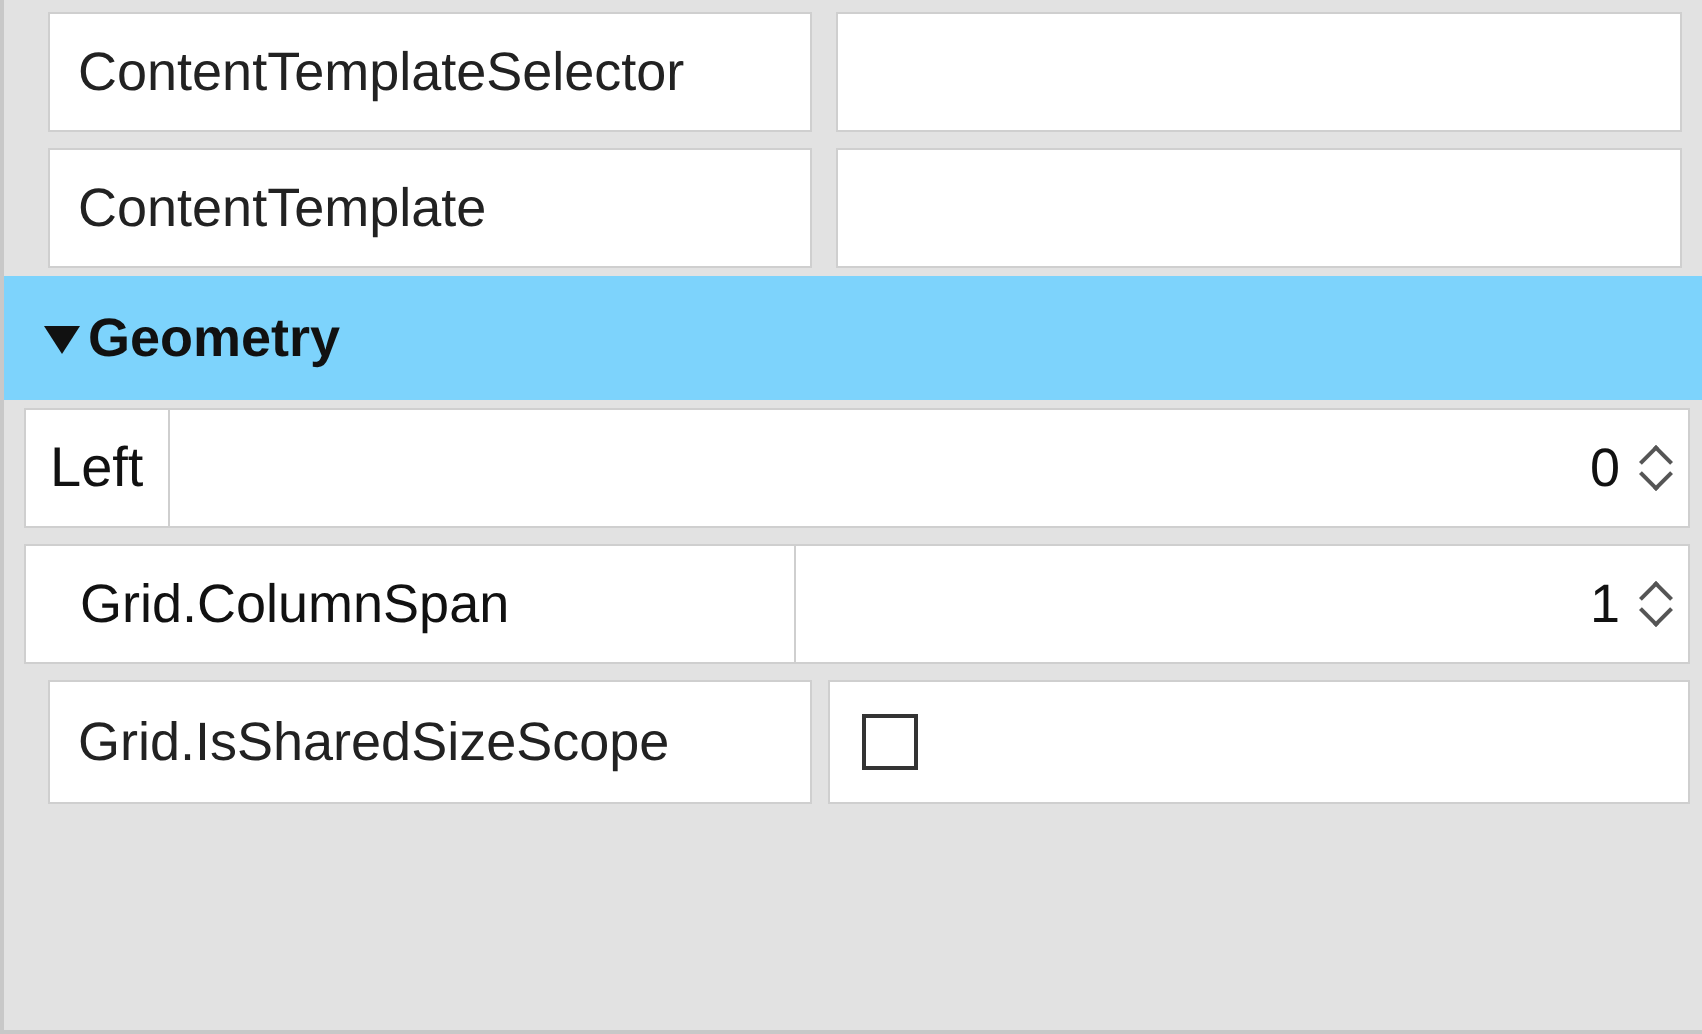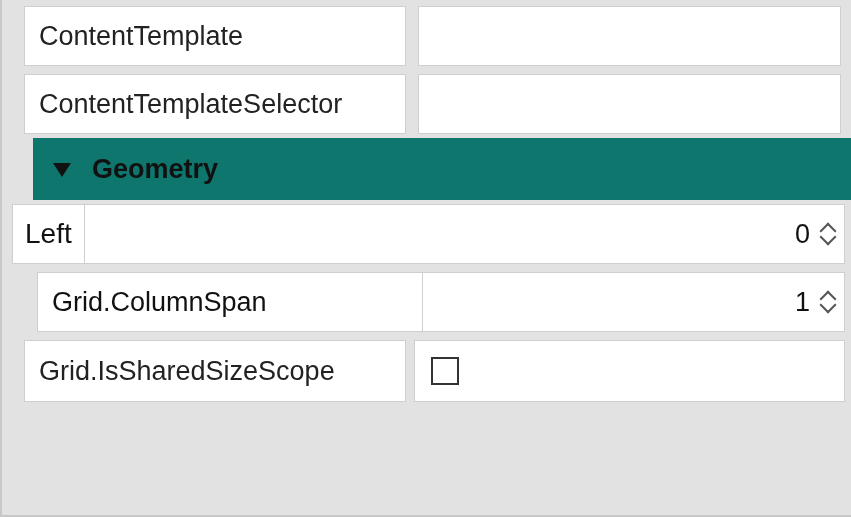--- a/index.html
+++ b/index.html
@@ -46,26 +46,25 @@
     align-items: center;
     padding: 0 10px;
     font-size: 27px;
     color: #222;
   }
   .category-header {
     height: 62px;
     display: flex;
     align-items: center;
     padding: 0 20px;
-    gap: 17px;
+    gap: 0;
     font-weight: 700;
     font-size: 27px;
     color: #111;
-    background: #0f766e;
-    margin-left: 31px;
+    background: #7dd3fc;
   }
   .collapse-tri {
     width: 0;
     height: 0;
     border-left: 9px solid transparent;
     border-right: 9px solid transparent;
     border-bottom: 14px solid #111;
     transform: scaleY(-1);
     margin-right: 4px;
     position: relative;
@@ -128,23 +127,22 @@
   .spin-up::before { border-right: none; border-bottom: none; top: 4px; }
   .spin-down::before { border-left: none; border-top: none; bottom: 4px; }
 
   .layout-row1 .layout-label {
     flex: 0 0 385px;
     background: #ffffff;
     border: 1px solid #cfcfcf;
     border-right: none;
     display: flex;
     align-items: center;
-    padding: 0 14px;
-    font-size: 27px;
-    margin-left: 25px;
+    padding: 0 27px;
+    font-size: 27px;
   }
   .layout-row2 {
     display: flex;
     align-items: stretch;
     height: 72px;
     padding: 4px 6px 6px 22px;
     gap: 8px;
   }
   .layout-row2 .prop-label { flex: 0 0 382px; }
   .layout-row2 .prop-value { justify-content: flex-start; }
@@ -156,25 +154,25 @@
     background: #ffffff;
     margin-left: 6px;
   }
 </style>
 </head>
 <body>
 
 <div class="panel">
 
   <div class="prop-row">
+    <div class="prop-label">ContentTemplateSelector</div>
+    <div class="prop-value"></div>
+  </div>
+  <div class="prop-row">
     <div class="prop-label">ContentTemplate</div>
-    <div class="prop-value"></div>
-  </div>
-  <div class="prop-row">
-    <div class="prop-label">ContentTemplateSelector</div>
     <div class="prop-value"></div>
   </div>
 
   <div class="category-header">
     <div class="collapse-tri"></div>
     <span>Geometry</span>
   </div>
 
   <div class="geo-row">
     <div class="geo-label">Left</div>

